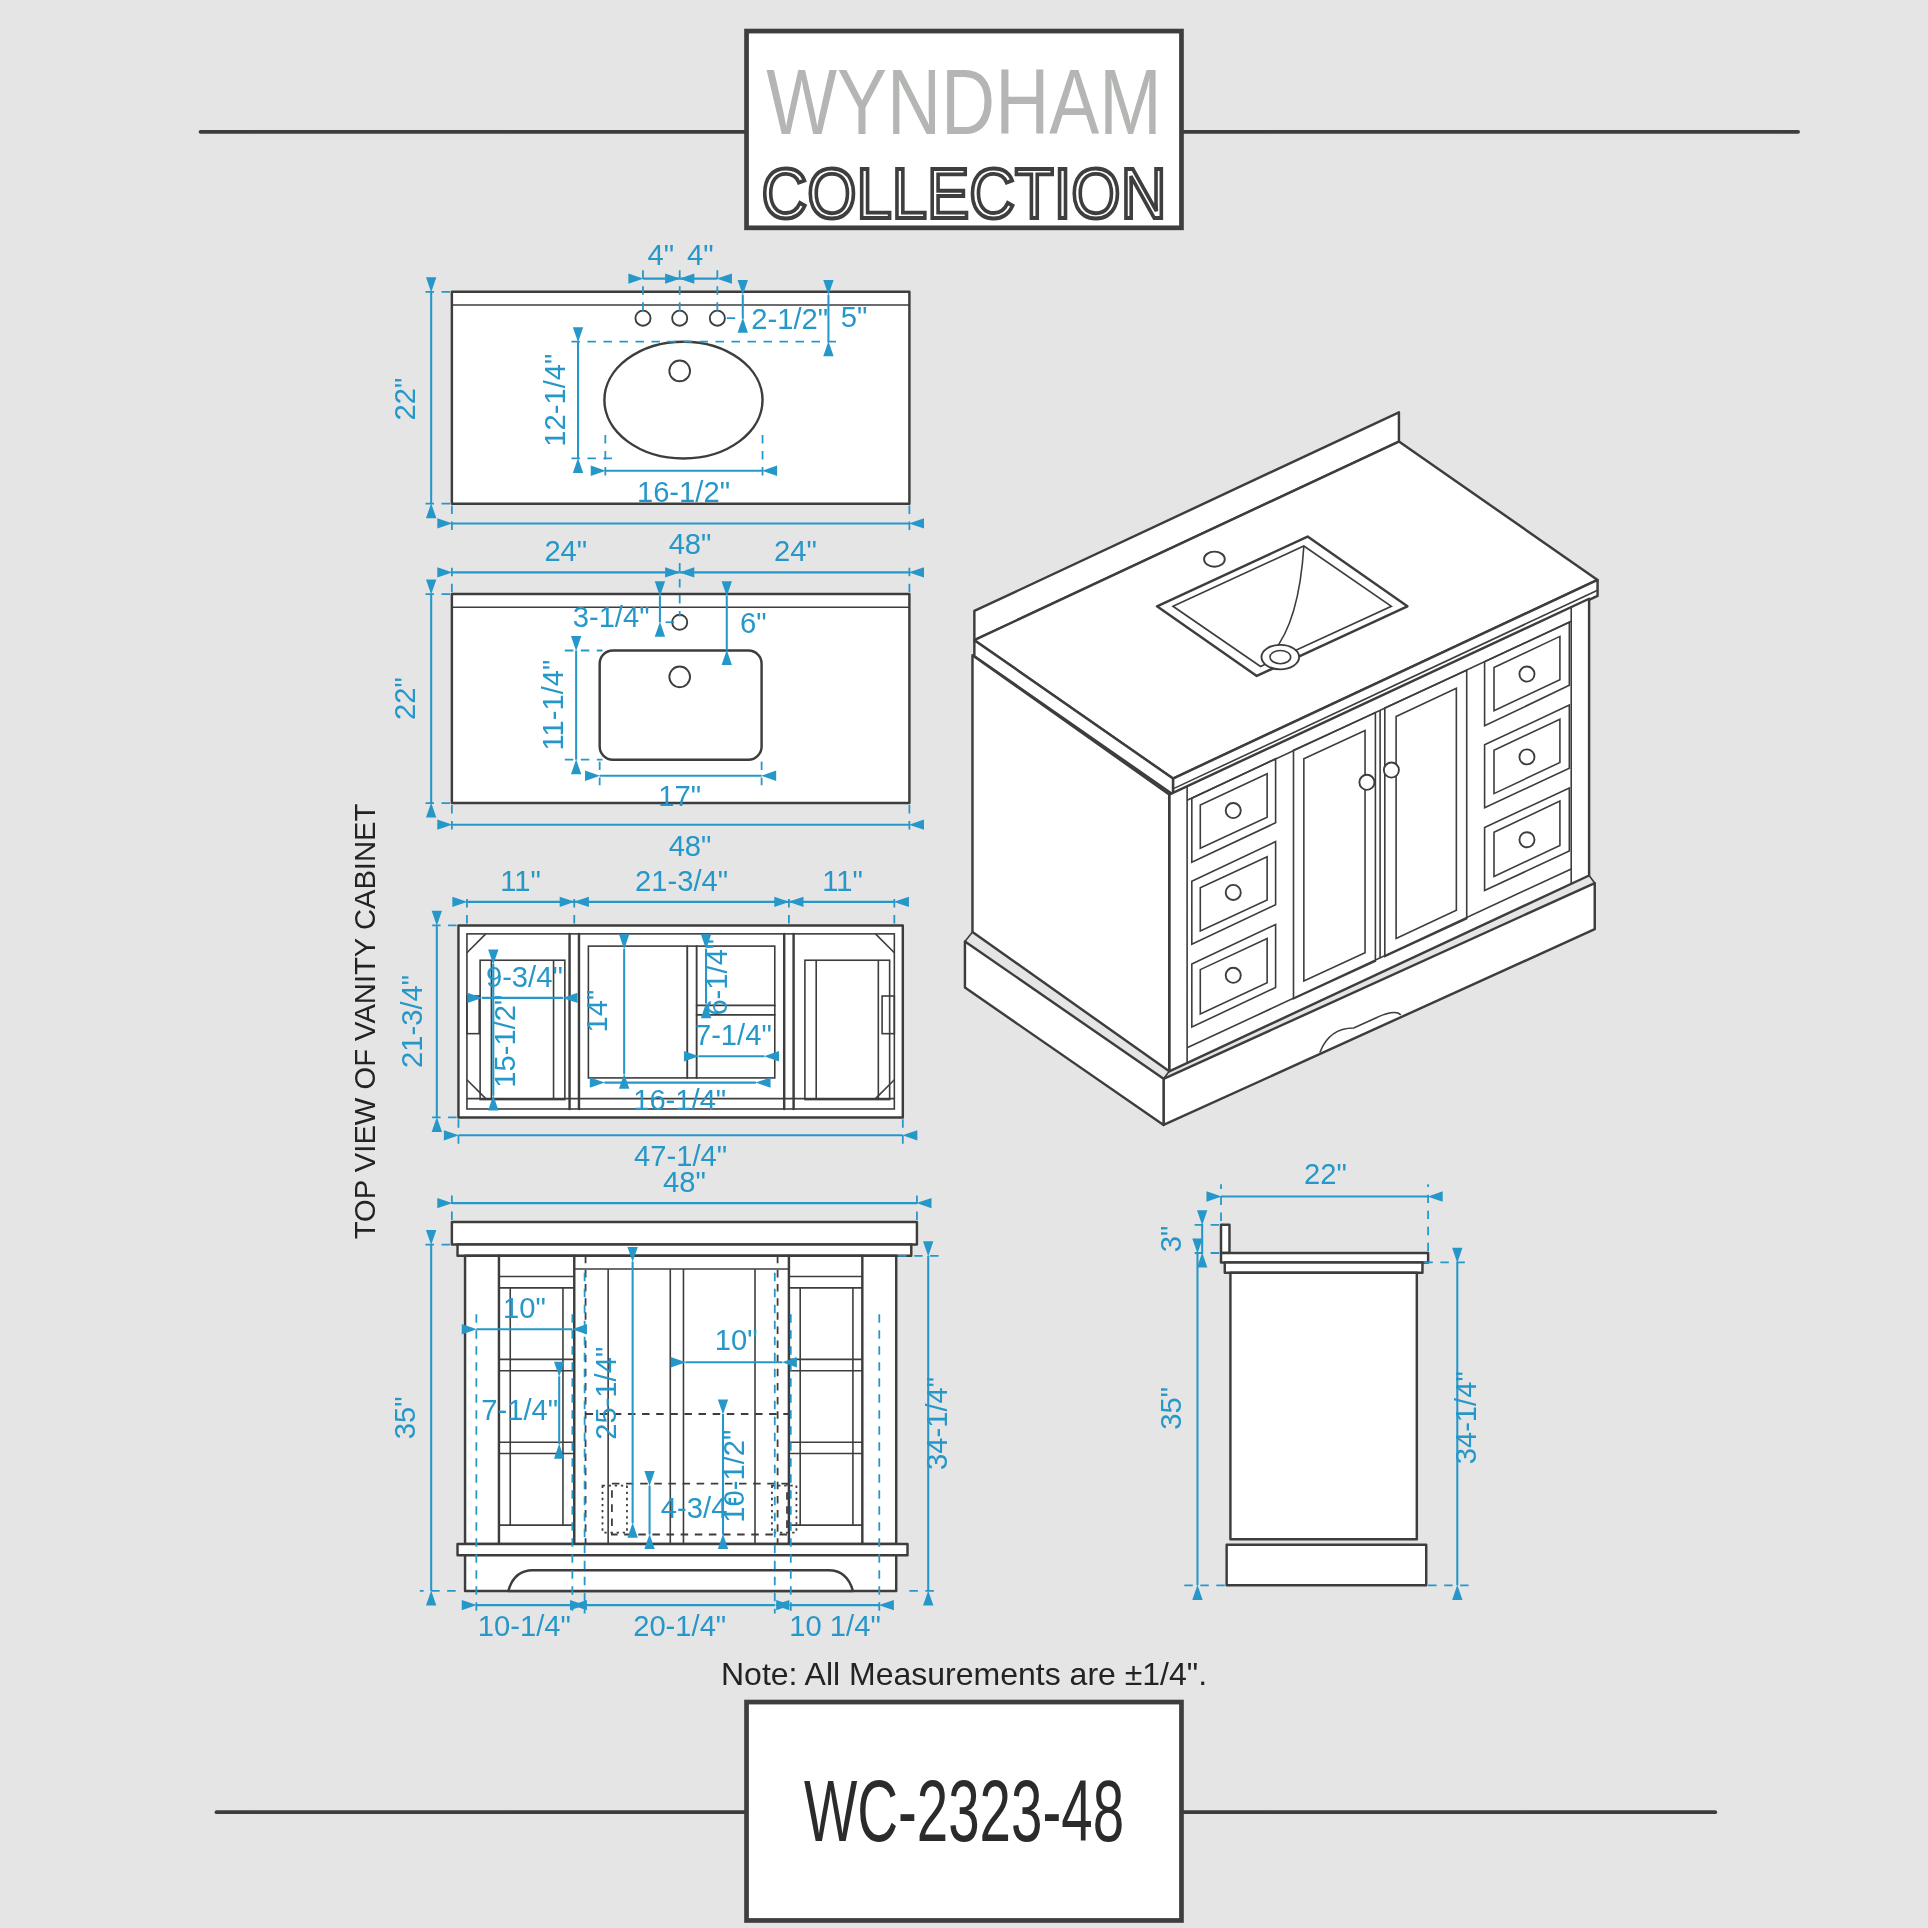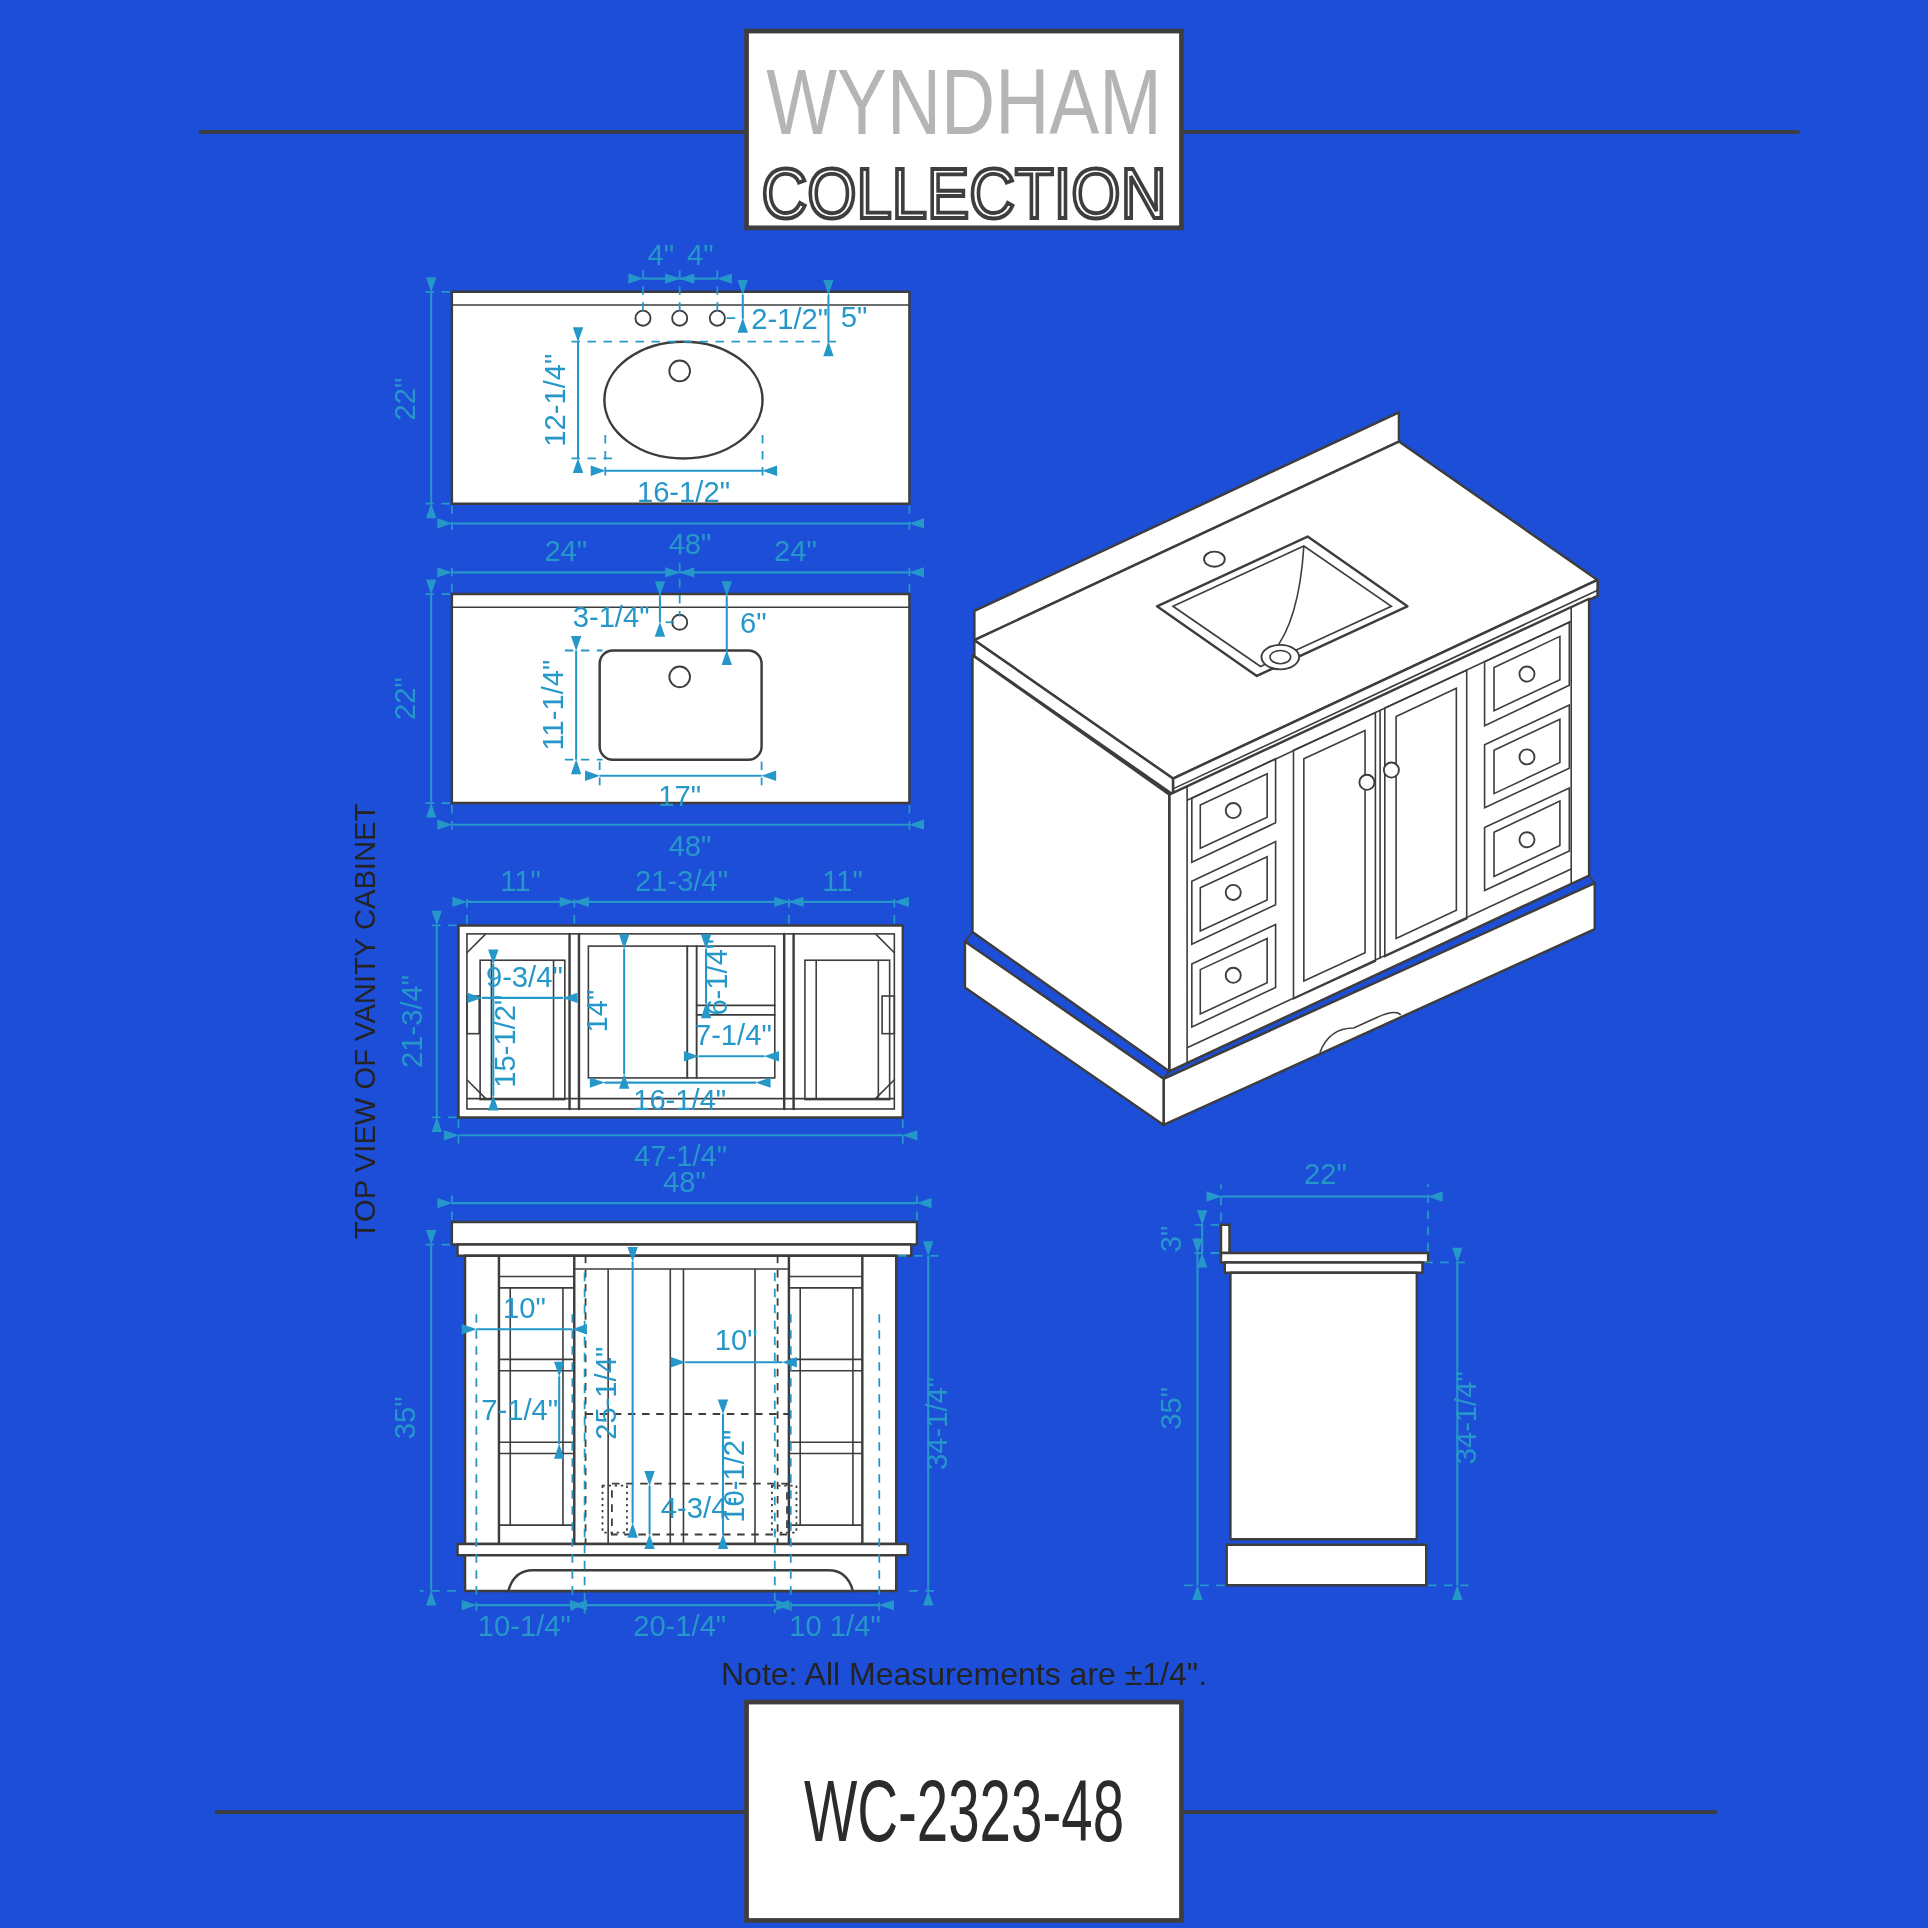--- a/index.html
+++ b/index.html
@@ -1,16 +1,16 @@
 <!DOCTYPE html>
 <html style="font-size:15px"><head>
 <meta charset="utf-8">
 <style>
   html,body{margin:0;padding:0;background:#ffffff;}
-  .page{position:relative;width:1928px;height:1928px;background:#1d4ed8;overflow:hidden;
+  .page{position:relative;width:1928px;height:1928px;background:#e5e5e5;overflow:hidden;
         font-family:"Liberation Sans",sans-serif;}
   svg{position:absolute;inset:0;}
   
   .ln   {stroke:#3d3d3d;stroke-width:2.6;fill:none;stroke-linejoin:round;stroke-linecap:round;}
   .lnf  {stroke:#3d3d3d;stroke-width:2.6;fill:#ffffff;stroke-linejoin:round;}
   .thin {stroke:#3d3d3d;stroke-width:1.7;fill:none;}
   .dash {stroke:#3d3d3d;stroke-width:1.9;fill:none;stroke-dasharray:8 7;}
   .dot  {stroke:#3d3d3d;stroke-width:1.9;fill:none;stroke-dasharray:2.5 4;}
   .dim  {stroke:#2697c9;stroke-width:2.2;fill:none;marker-start:url(#ah);marker-end:url(#ah);}
   .ext  {stroke:#2697c9;stroke-width:1.9;fill:none;stroke-dasharray:9 8;}

